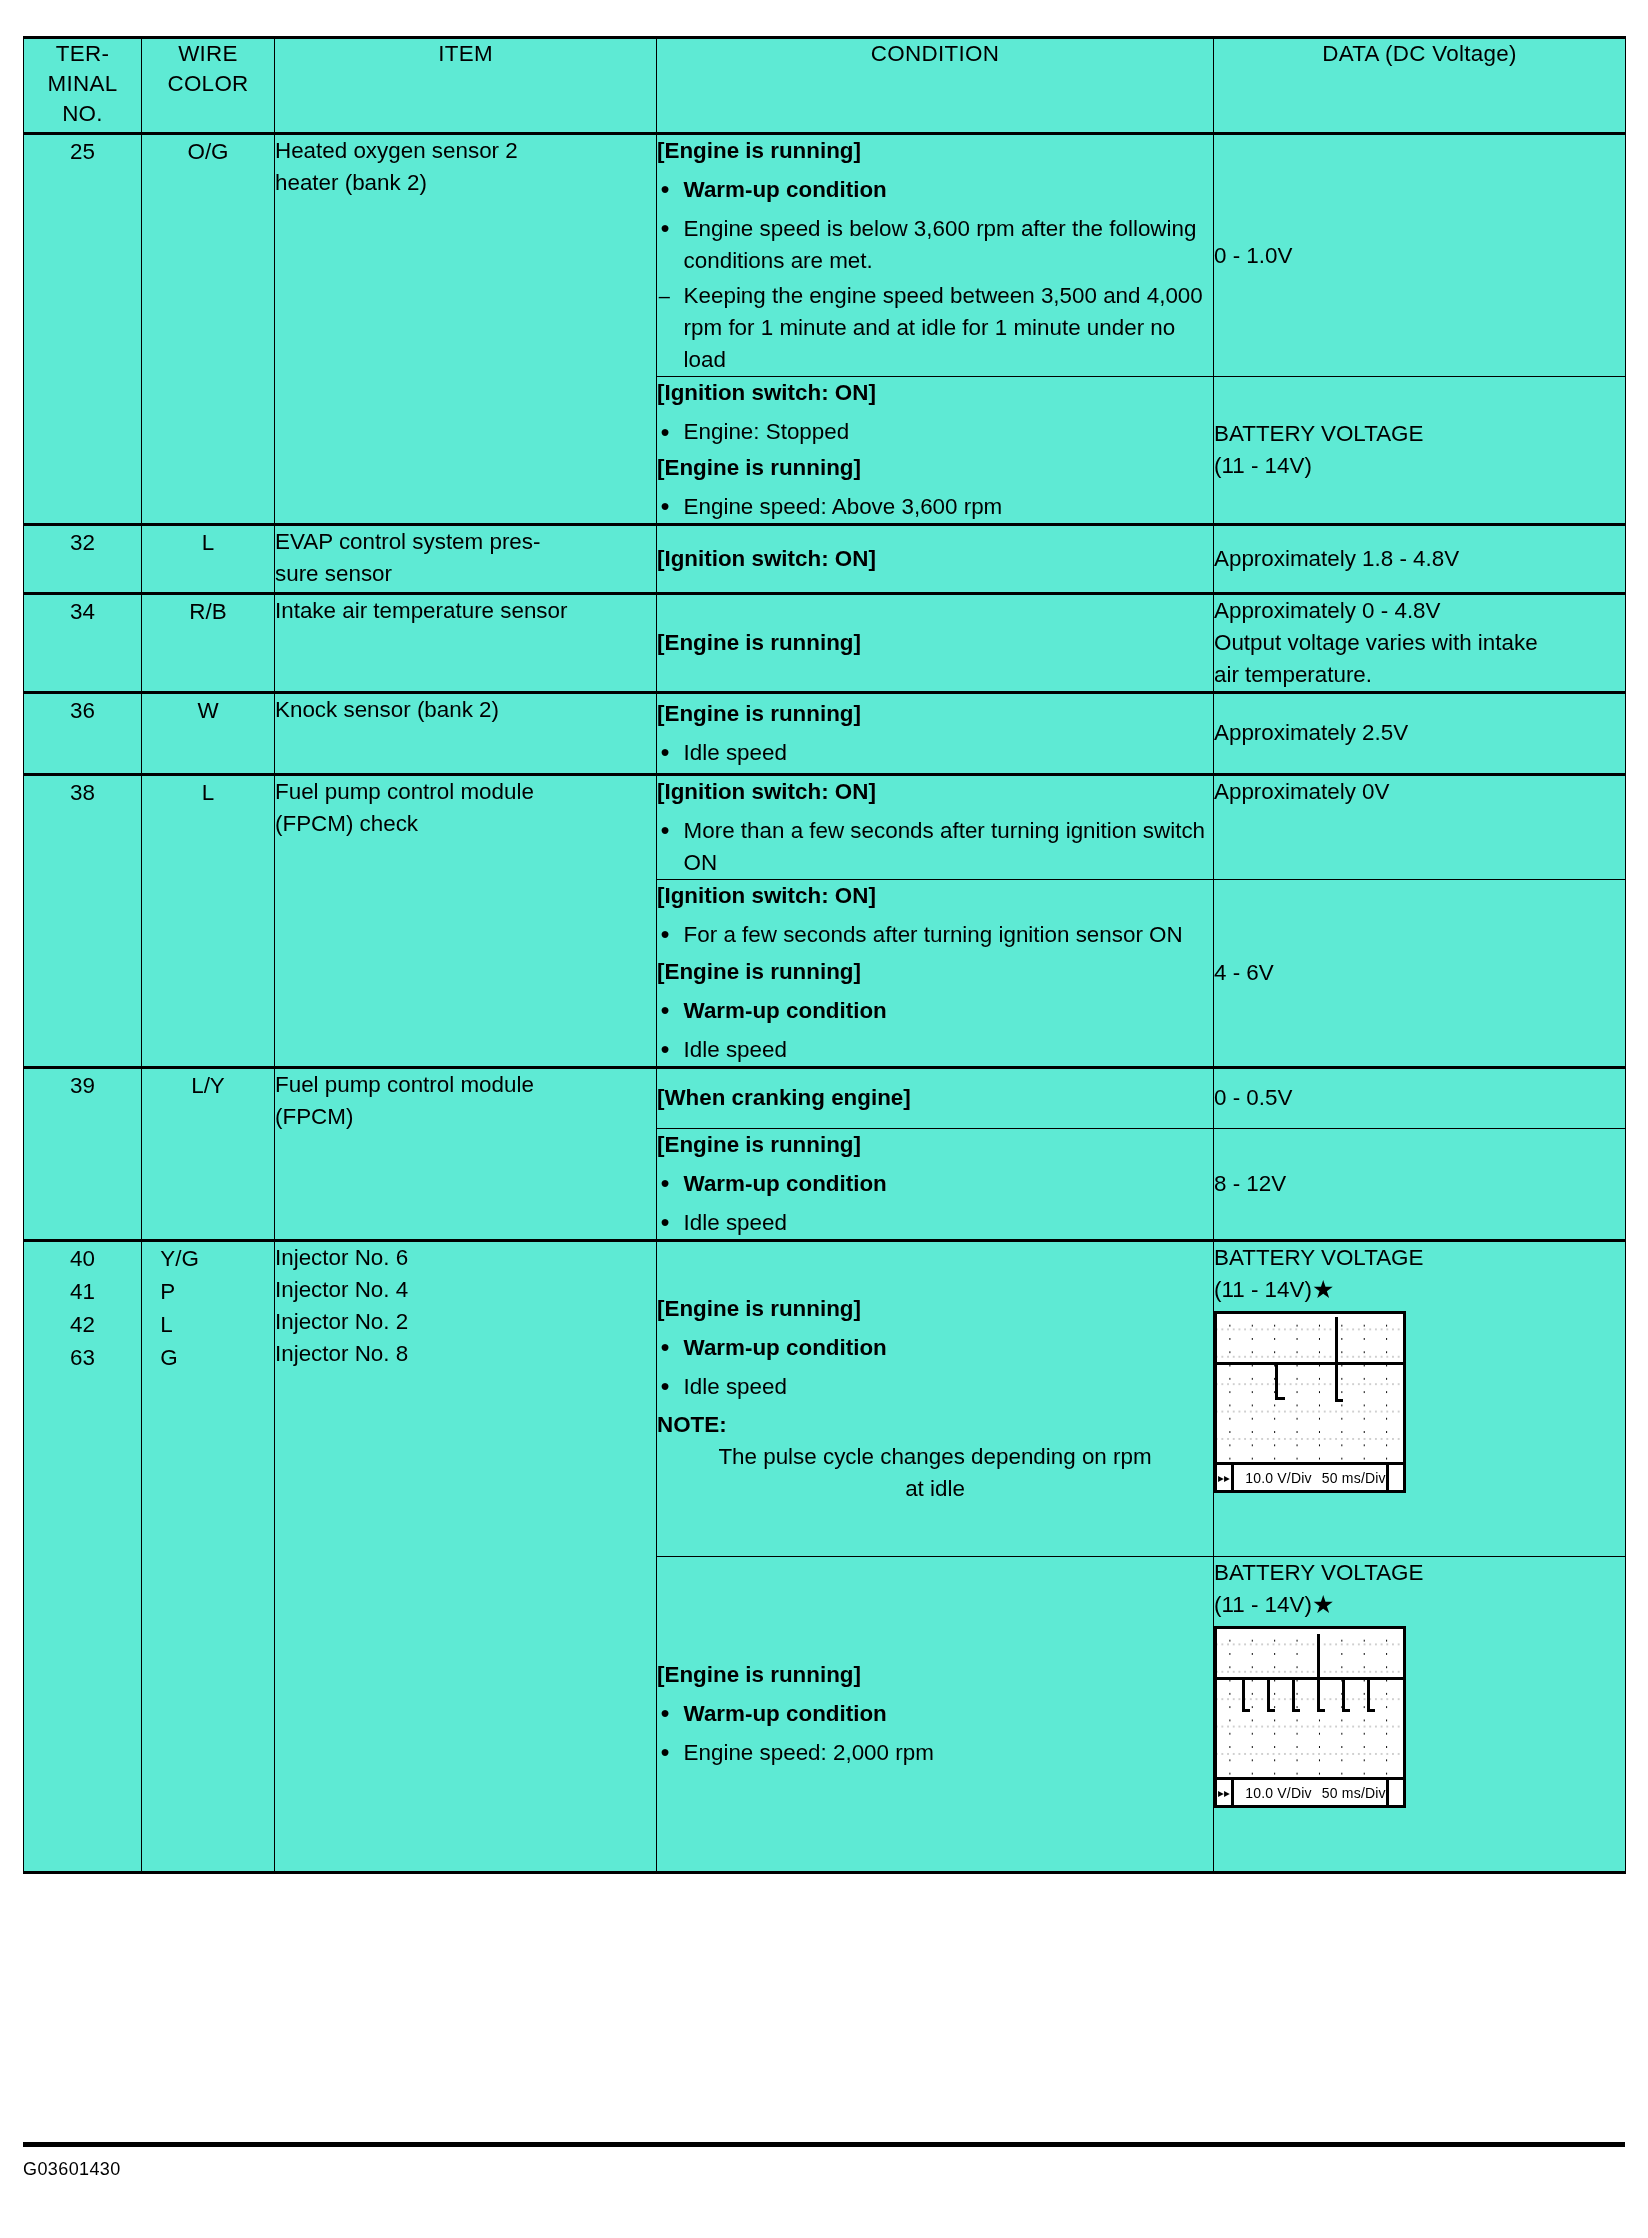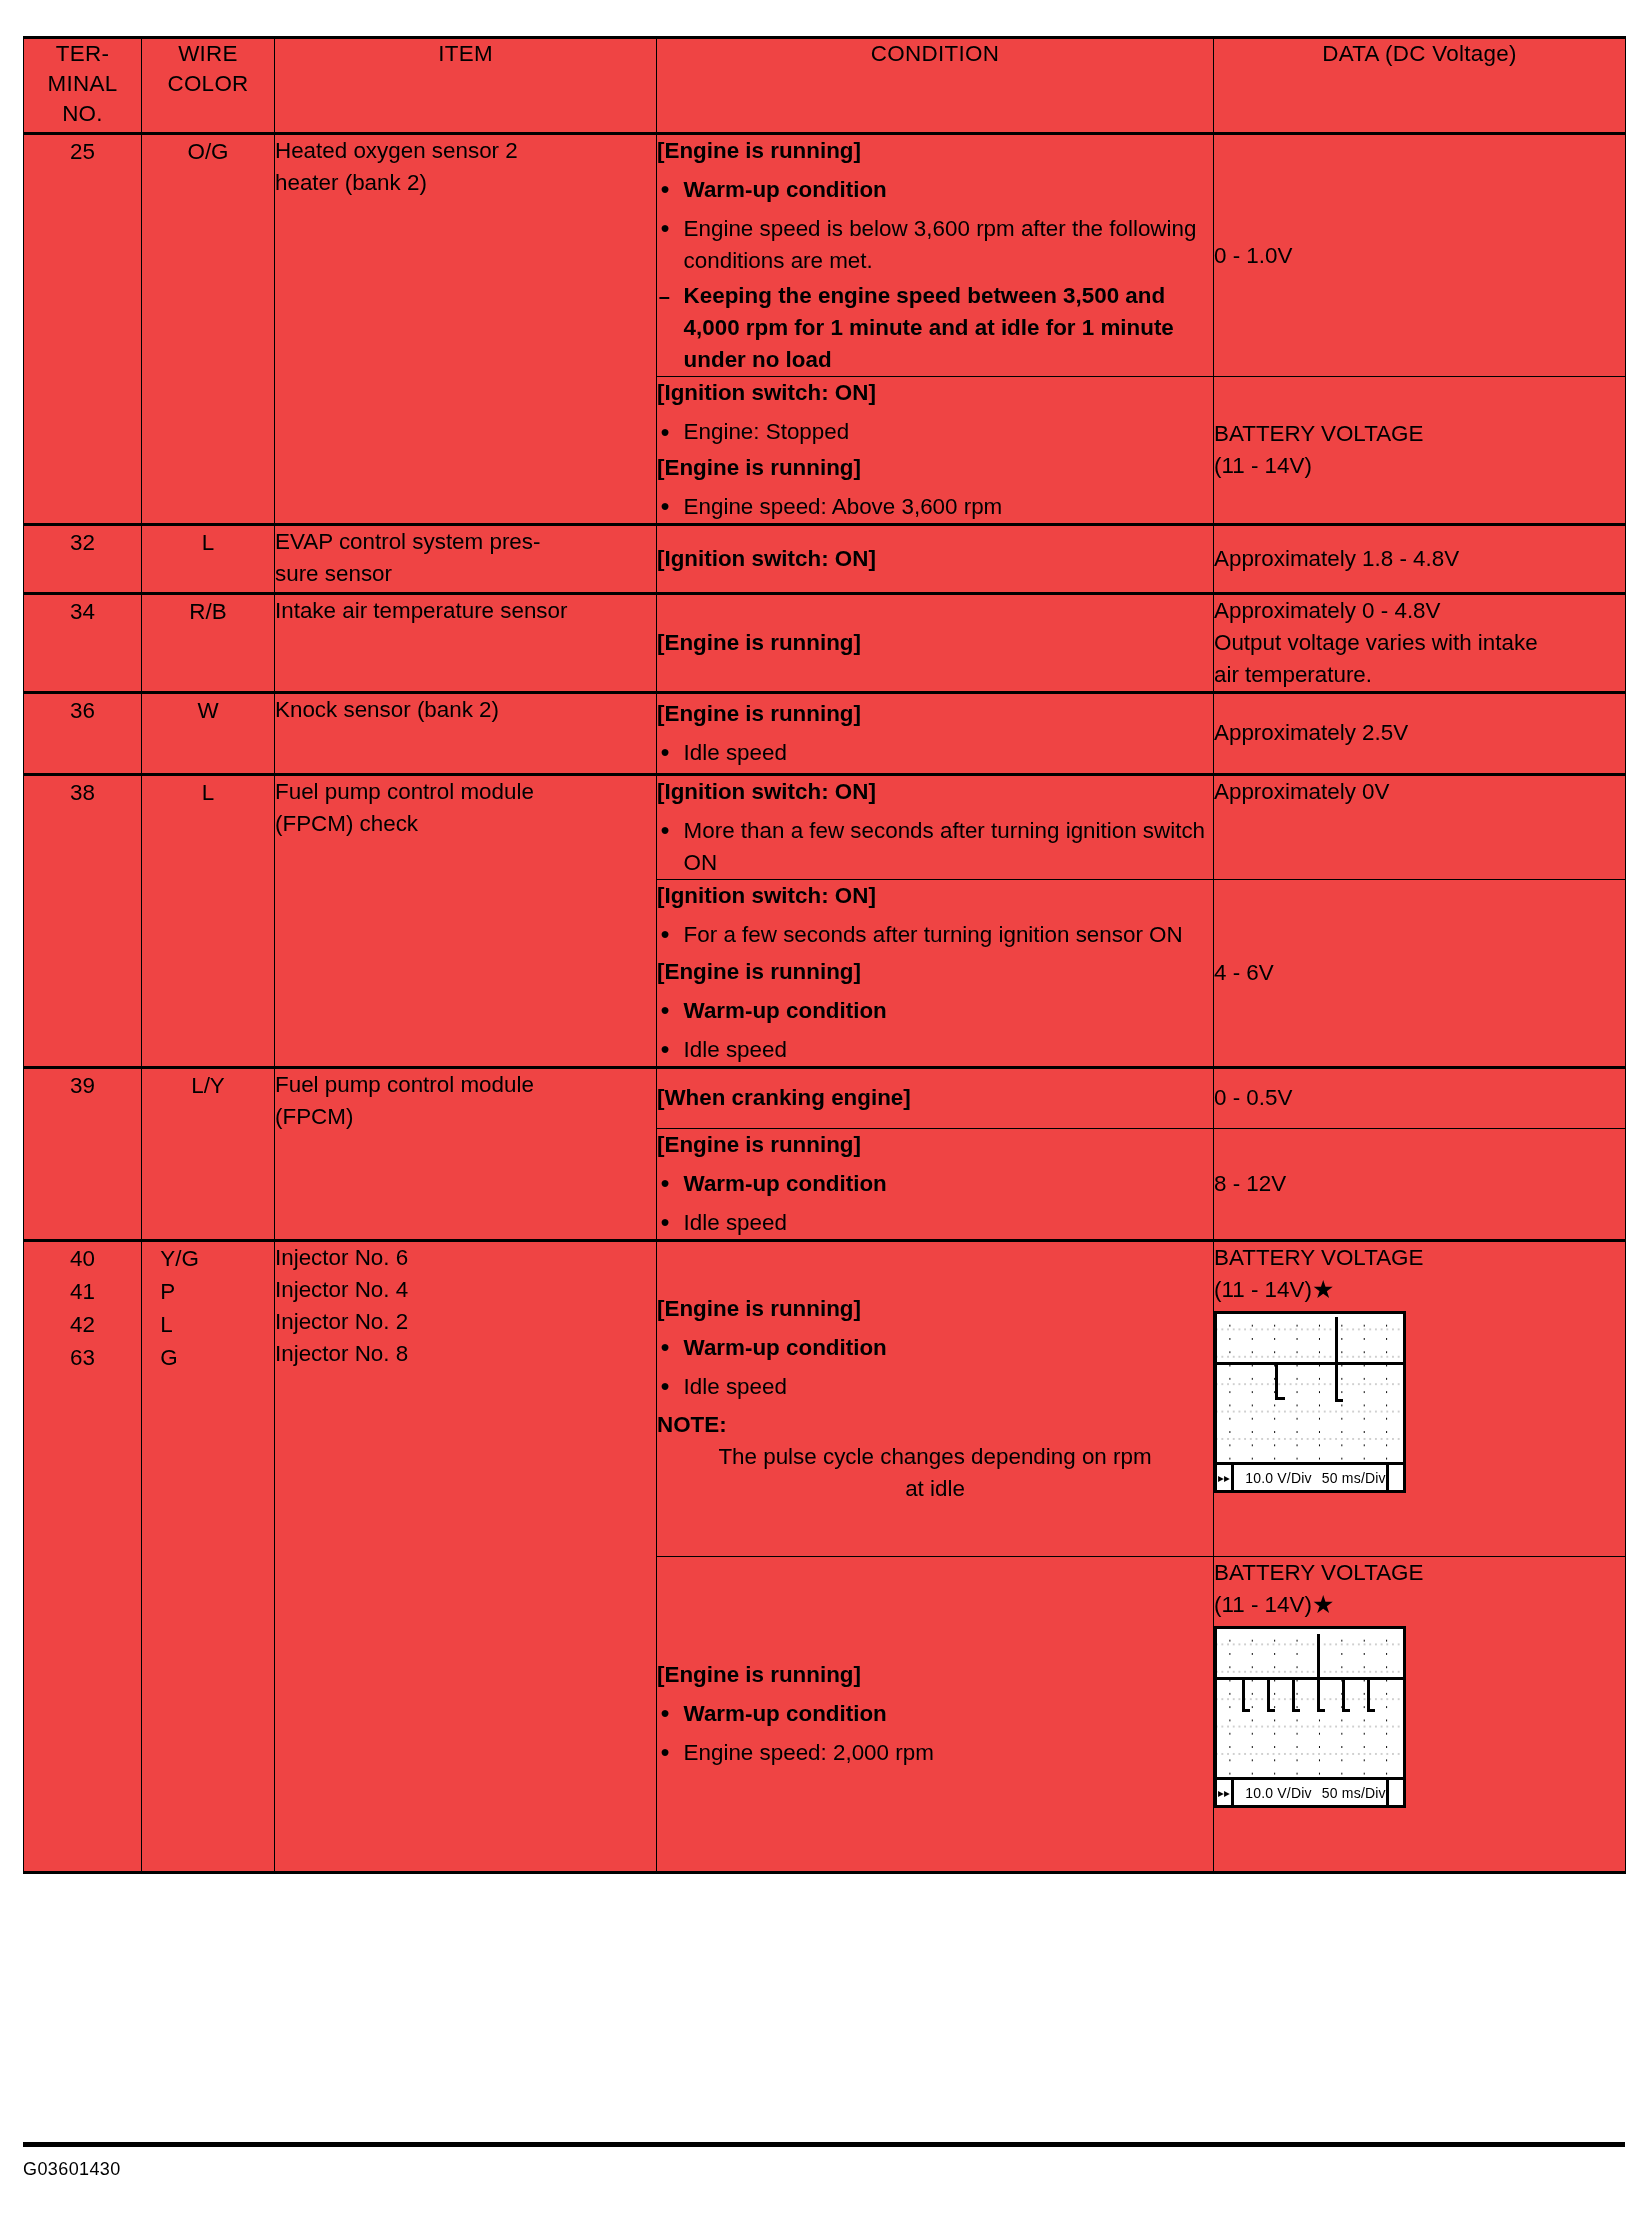--- a/index.html
+++ b/index.html
@@ -17,21 +17,21 @@
     left:23px;top:36px;
     width:1602px;
     border-collapse:collapse;
     table-layout:fixed;
   }
   .tbl td,.tbl th{
     border:0.8px solid #000;
     vertical-align:top;
     padding:0;
     font-weight:normal;
-    background:#ef4444;
+    background:#5eead4;
   }
   
   .thick-top{border-top:3.3px solid #000 !important;}
   .thick-bot{border-bottom:3.3px solid #000 !important;}
 
   
   thead td{
     text-align:center;
     vertical-align:middle;
     font-size:22.4px;
@@ -82,21 +82,20 @@
     position:absolute;left:3.3px;top:-0.8px;
     font-size:16px;
     line-height:32px;
   }
   .bullet.b{font-weight:bold;}
   .dash{
     display:block;
     position:relative;
     padding-left:26.6px;
     margin-top:3.3px;
-    font-weight:bold;
   }
   .dash:before{
     content:"\2013";
     position:absolute;left:1.7px;top:0;
     font-size:20px;
     line-height:32px;
   }
   .note-t{display:block;font-weight:bold;margin-top:6px;}
   .note-b{display:block;text-align:center;}
 

